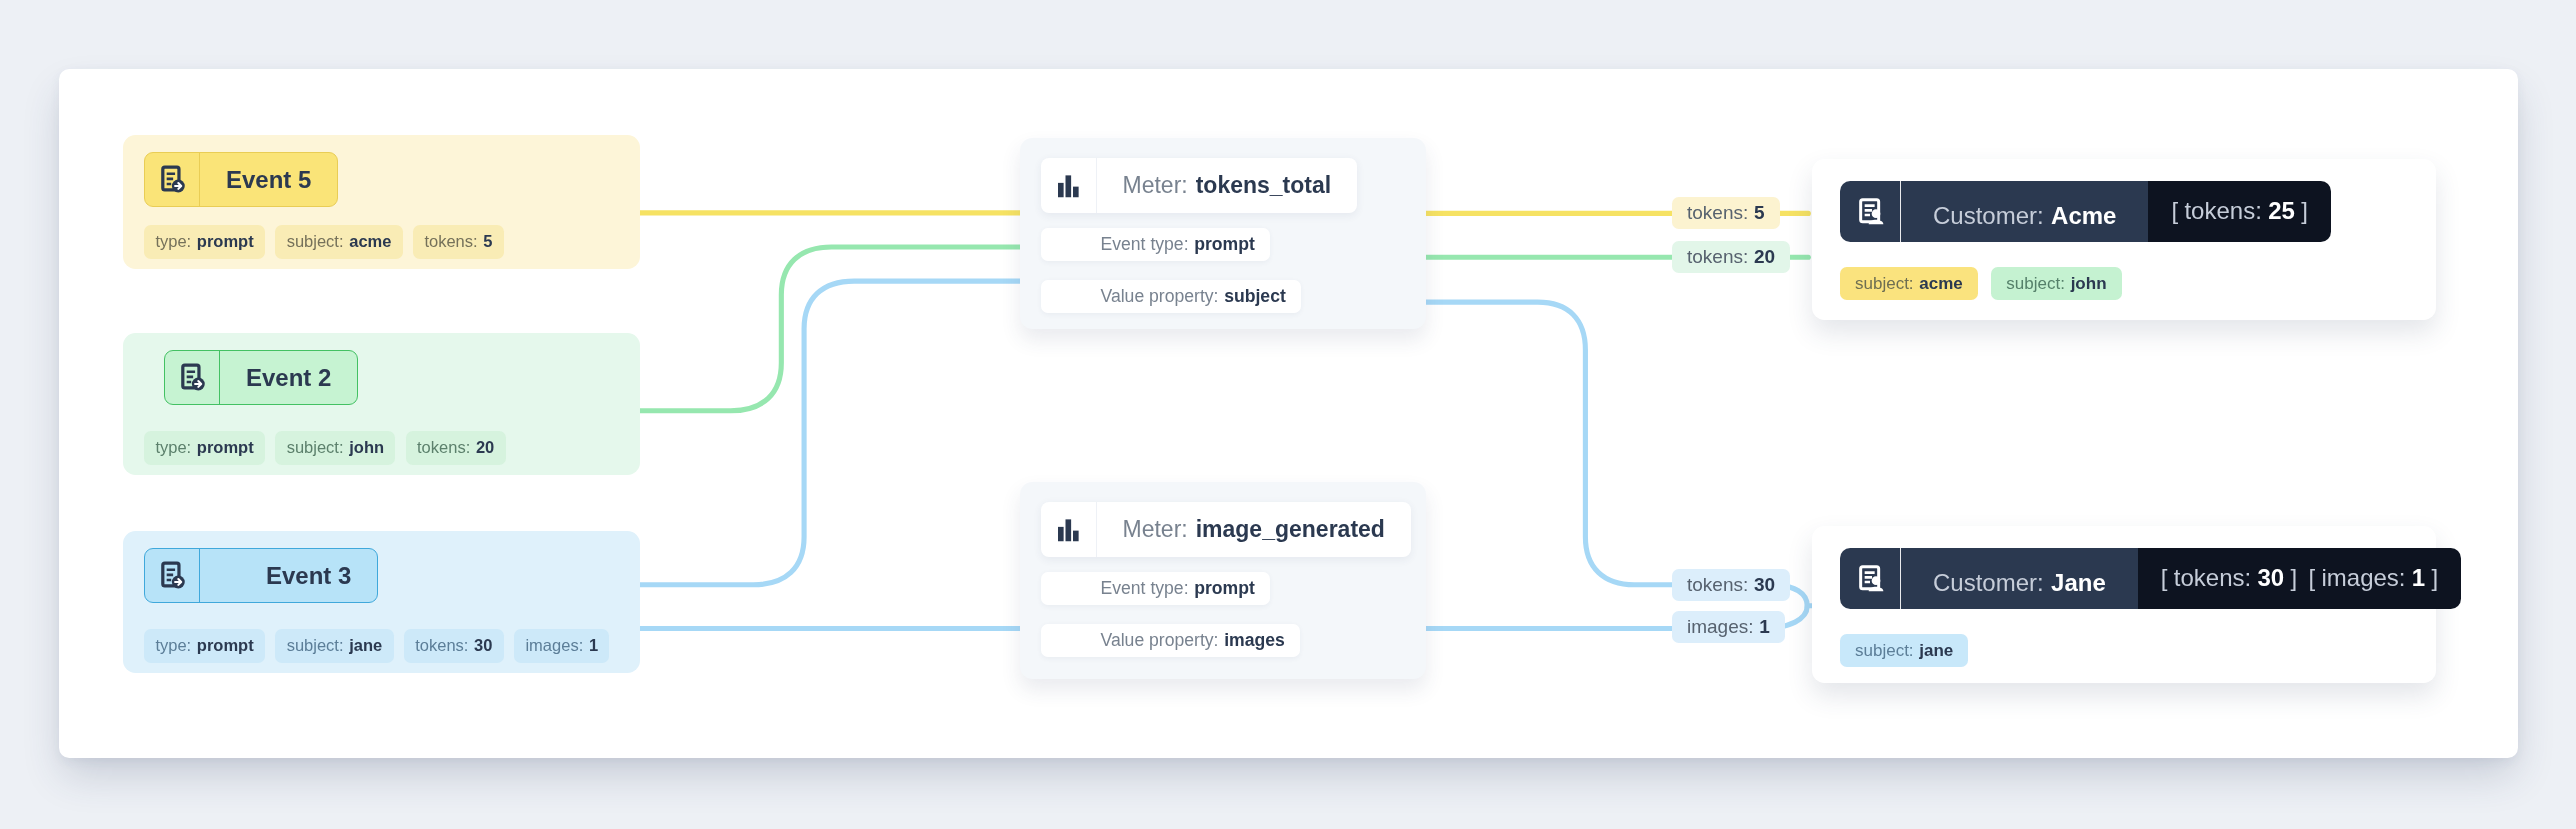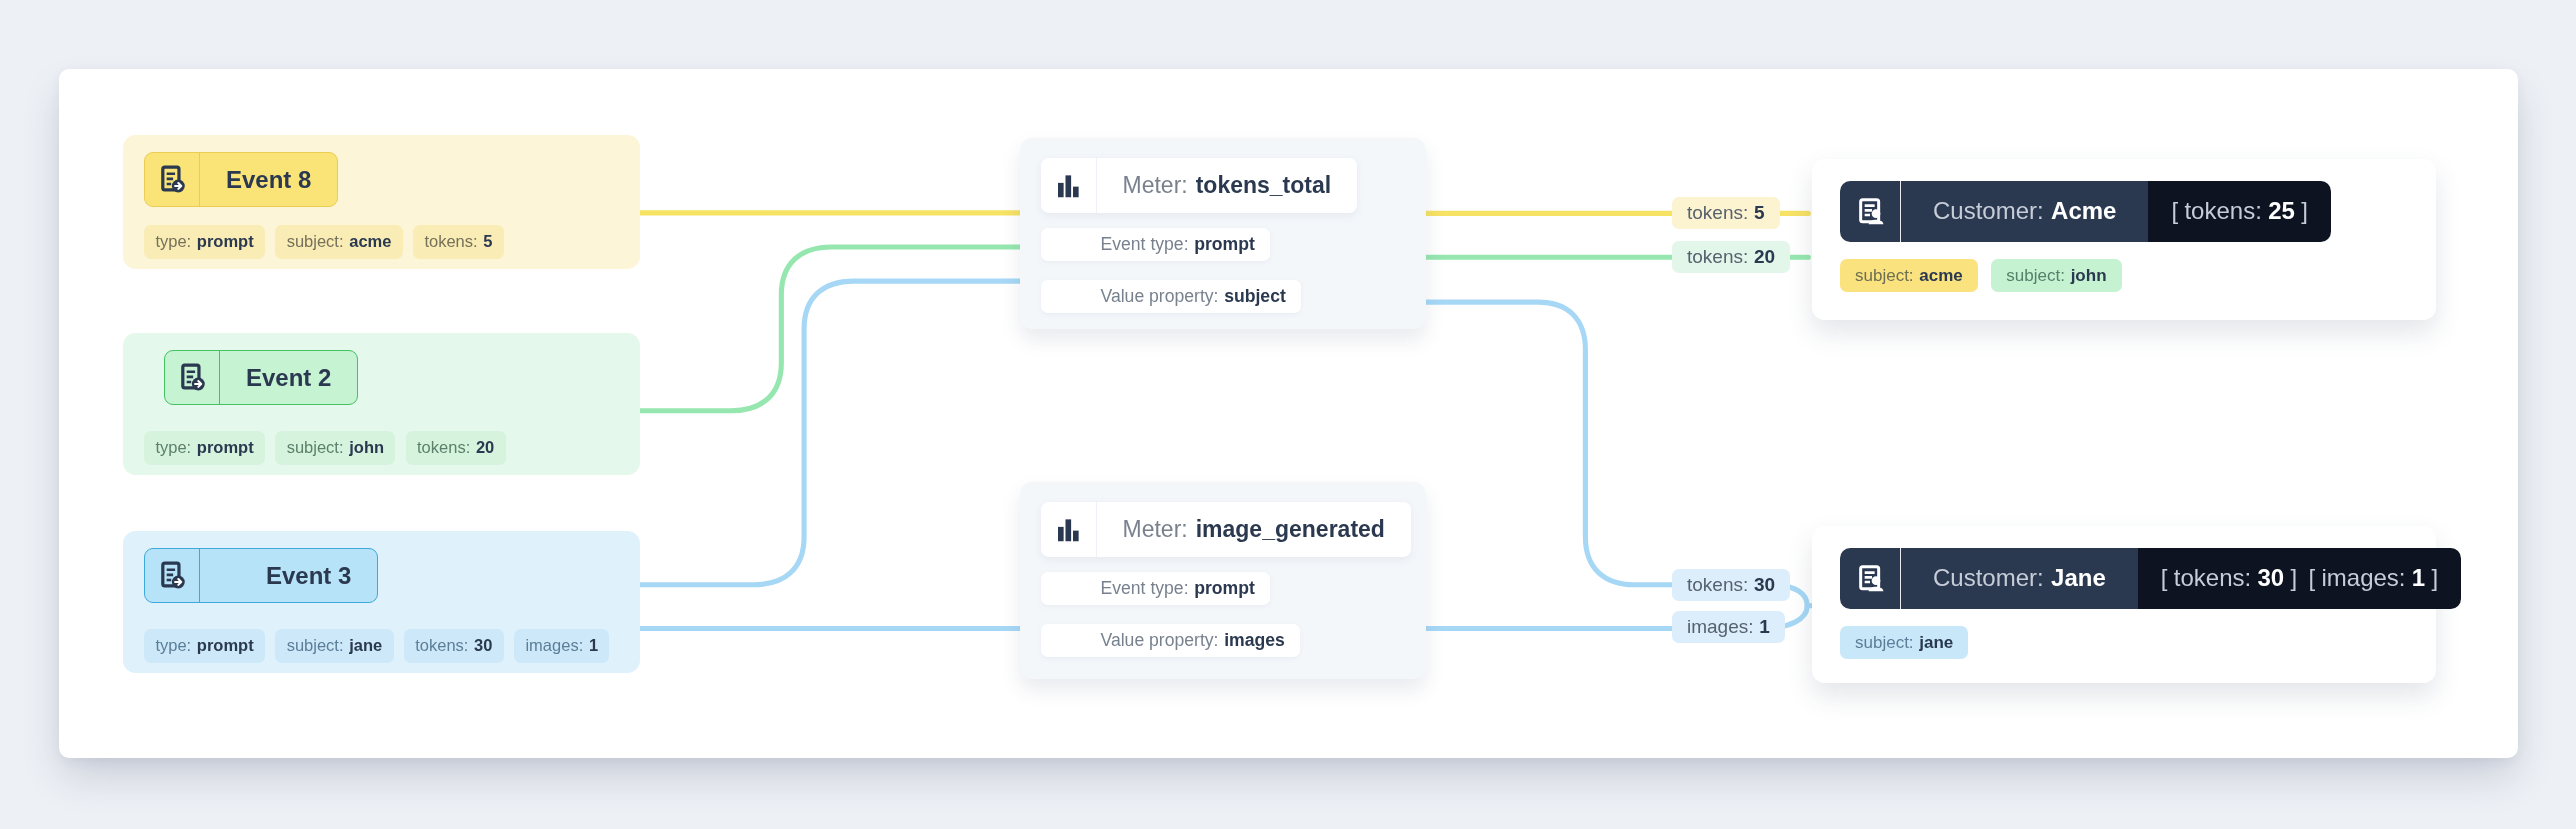--- a/index.html
+++ b/index.html
@@ -27,21 +27,21 @@
     border:1.7px solid;overflow:hidden;box-sizing:border-box;
   }
   .e1 .ebadge{background:var(--e1-badge);border-color:var(--e1-border);}
   .e2 .ebadge{background:var(--e2-badge);border-color:var(--e2-border);margin-left:20px;}
   .e3 .ebadge{background:var(--e3-badge);border-color:var(--e3-border);gap:40px;}
   .ebadge-icon{width:54px;display:flex;align-items:center;justify-content:center;border-right:1.7px solid;}
   .e1 .ebadge-icon{border-right-color:var(--e1-border);}
   .e2 .ebadge-icon{border-right-color:var(--e2-border);}
   .e3 .ebadge-icon{border-right-color:var(--e3-border);}
   .ebadge-label{display:flex;align-items:center;padding:0 26px;font-size:24px;font-weight:700;color:var(--navy);}
-  .tagrow{position:absolute;left:21px;bottom:10.2px;display:flex;gap:10.2px;}
+  .tagrow{position:absolute;left:21px;bottom:10.2px;display:flex;gap:10.2px;margin-top:8px;}
   .tag{height:34px;display:inline-flex;align-items:center;gap:5.7px;padding:0 11.4px;border-radius:6.8px;font-size:16.5px;white-space:nowrap;}
   .e1 .tag{background:var(--e1-tag);} .e2 .tag{background:var(--e2-tag);} .e3 .tag{background:var(--e3-tag);}
   .e1 .tl{color:var(--e1-label);} .e2 .tl{color:var(--e2-label);} .e3 .tl{color:var(--e3-label);}
   .tv{font-weight:700;color:var(--navy);}
 
   
   .meter{
     position:absolute;left:1020px;width:406px;background:var(--meter-bg);
     border-radius:12.5px;box-shadow:0 10.2px 20.5px rgba(45,60,95,.10);
   }
@@ -67,21 +67,21 @@
   .customer{
     position:absolute;left:1812px;width:624px;background:#ffffff;border-radius:12.5px;
     box-shadow:0 12.5px 26px rgba(45,60,95,.13);
   }
   .c1{top:159px;height:161px;} .c2{top:526px;height:157px;}
   .cheader{
     position:absolute;left:28px;top:21.6px;height:61px;display:inline-flex;align-items:stretch;
     border-radius:10.2px;overflow:hidden;font-size:24px;color:#ffffff;white-space:nowrap;
   }
   .ch-icon{width:60px;background:var(--cust-navy);display:flex;align-items:center;justify-content:center;border-right:1.7px solid rgba(255,255,255,.9);}
-  .ch-mid{background:var(--cust-navy);display:flex;align-items:center;gap:7.4px;padding:0 32px;}
+  .ch-mid{background:var(--cust-navy);display:flex;align-items:flex-end;gap:7.4px;padding:12px 32px;}
   .ch-right{background:var(--cust-black);display:flex;align-items:center;gap:11.4px;padding:0 23px;}
   .dim{color:#c6cdd9;}
   .bright{font-weight:700;color:#ffffff;}
   .metric{display:inline-flex;align-items:center;gap:6.3px;}
   .customer .tagrow{left:28px;bottom:auto;top:100px;gap:13.6px;}
   .customer .tag{height:33px;padding:0 15px;font-size:17px;}
   .ctag-yellow{background:var(--tag-acme);} .ctag-yellow .tl{color:#6e6f52;}
   .ctag-green{background:var(--tag-john);}  .ctag-green .tl{color:#55806a;}
   .ctag-blue{background:var(--tag-jane);}   .ctag-blue .tl{color:#5c7e98;}
 
@@ -121,21 +121,21 @@
       <div class="ebadge-icon">
         <svg width="31" height="31" viewBox="0 0 48 48">
           <rect x="9" y="5" width="25" height="35" rx="3" fill="none" stroke="#2b3950" stroke-width="5"></rect>
           <line x1="15" y1="15" x2="28" y2="15" stroke="#2b3950" stroke-width="4"></line>
           <line x1="15" y1="23" x2="25" y2="23" stroke="#2b3950" stroke-width="4"></line>
           <line x1="15" y1="31" x2="22" y2="31" stroke="#2b3950" stroke-width="4"></line>
           <circle cx="33" cy="34" r="10" fill="#2b3950"></circle>
           <path d="M28 34 H37 M33 29.5 L37.5 34 L33 38.5" fill="none" stroke="#ffffff" stroke-width="3.2" stroke-linecap="round" stroke-linejoin="round"></path>
         </svg>
       </div>
-      <div class="ebadge-label">Event 8</div>
+      <div class="ebadge-label">Event 5</div>
     </div>
     <div class="tagrow">
       <span class="tag">
           <span class="tl">type:</span>
           <span class="tv">prompt</span>
         </span>
       <span class="tag">
           <span class="tl">subject:</span>
           <span class="tv">acme</span>
         </span>

